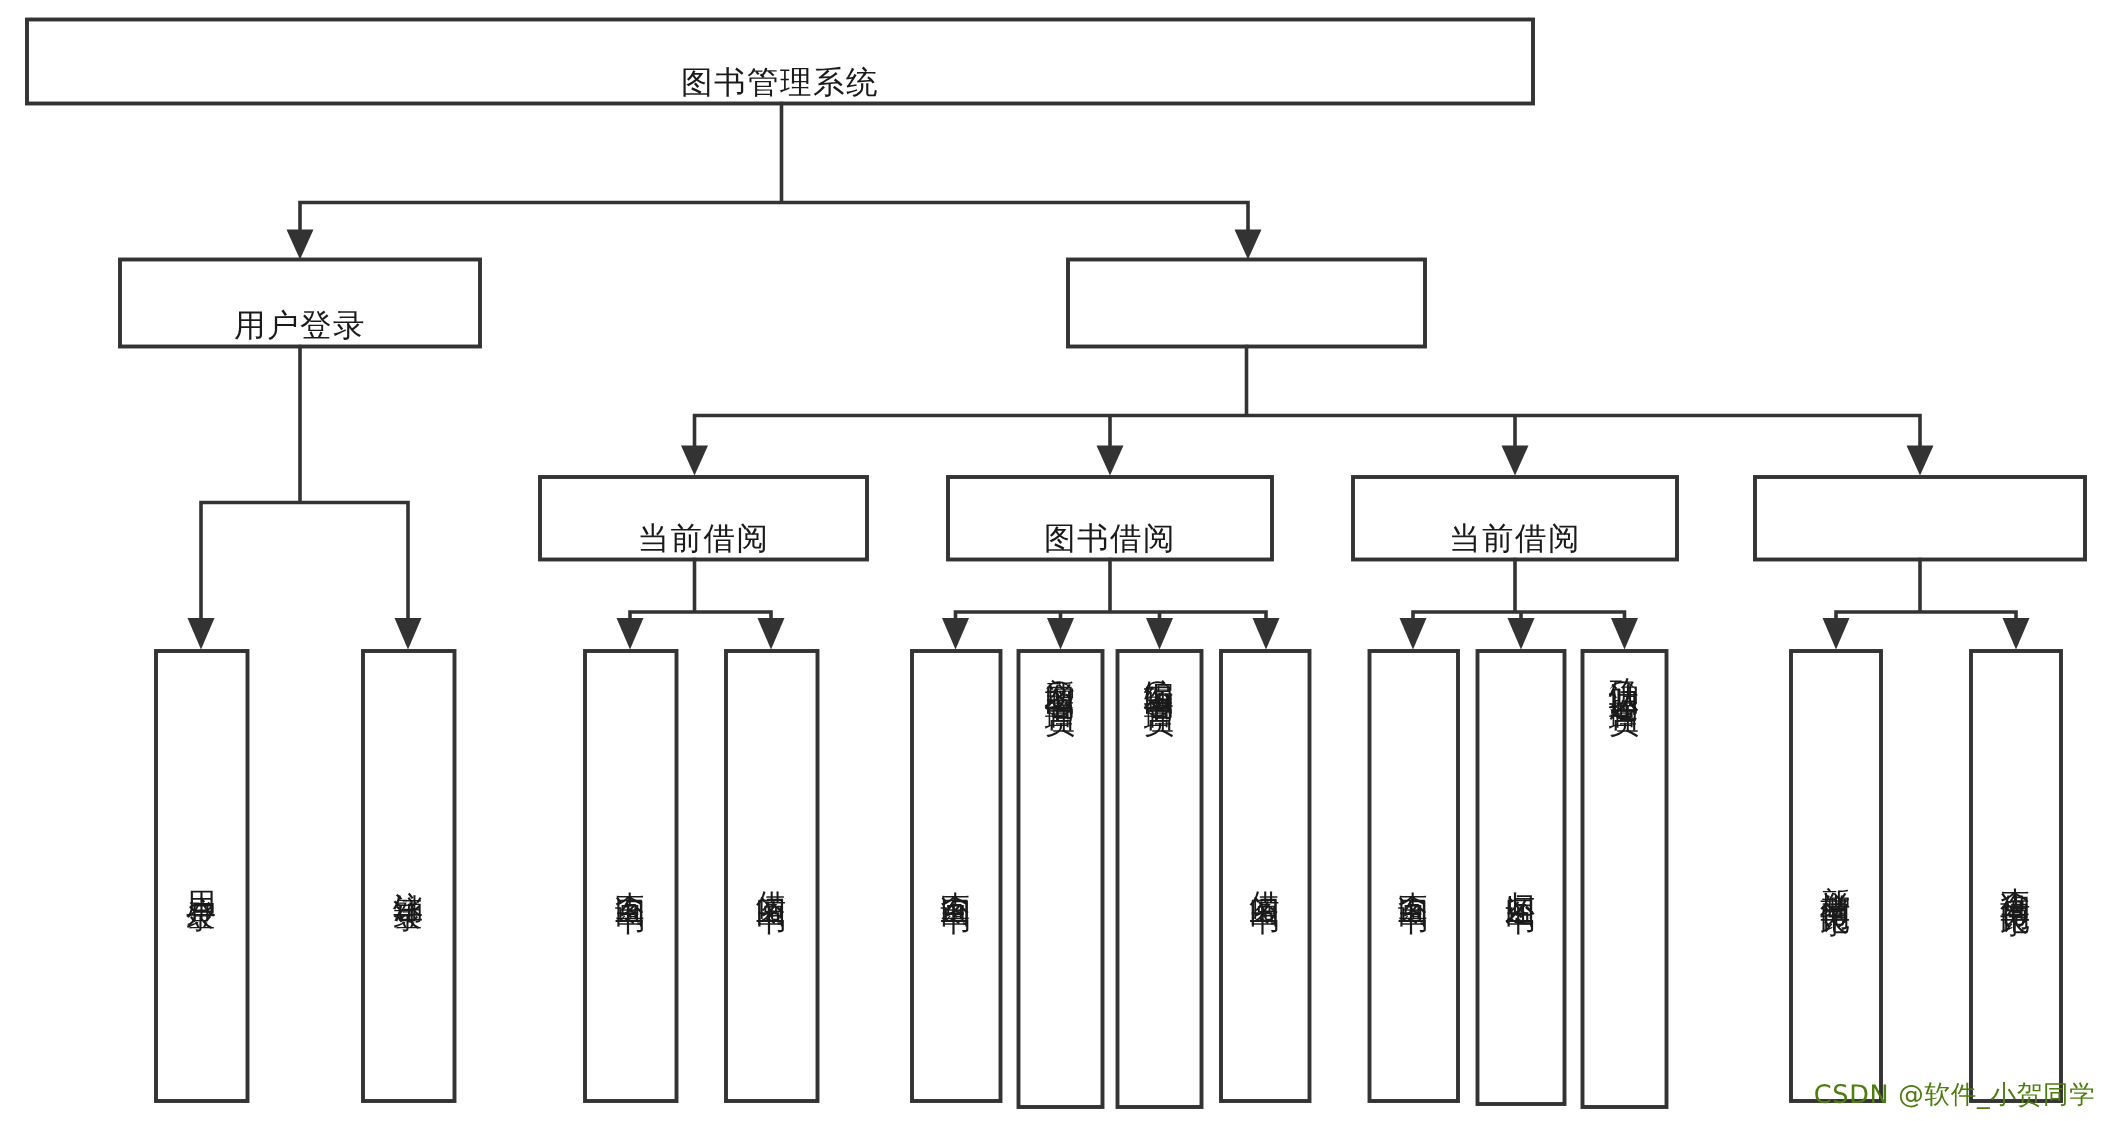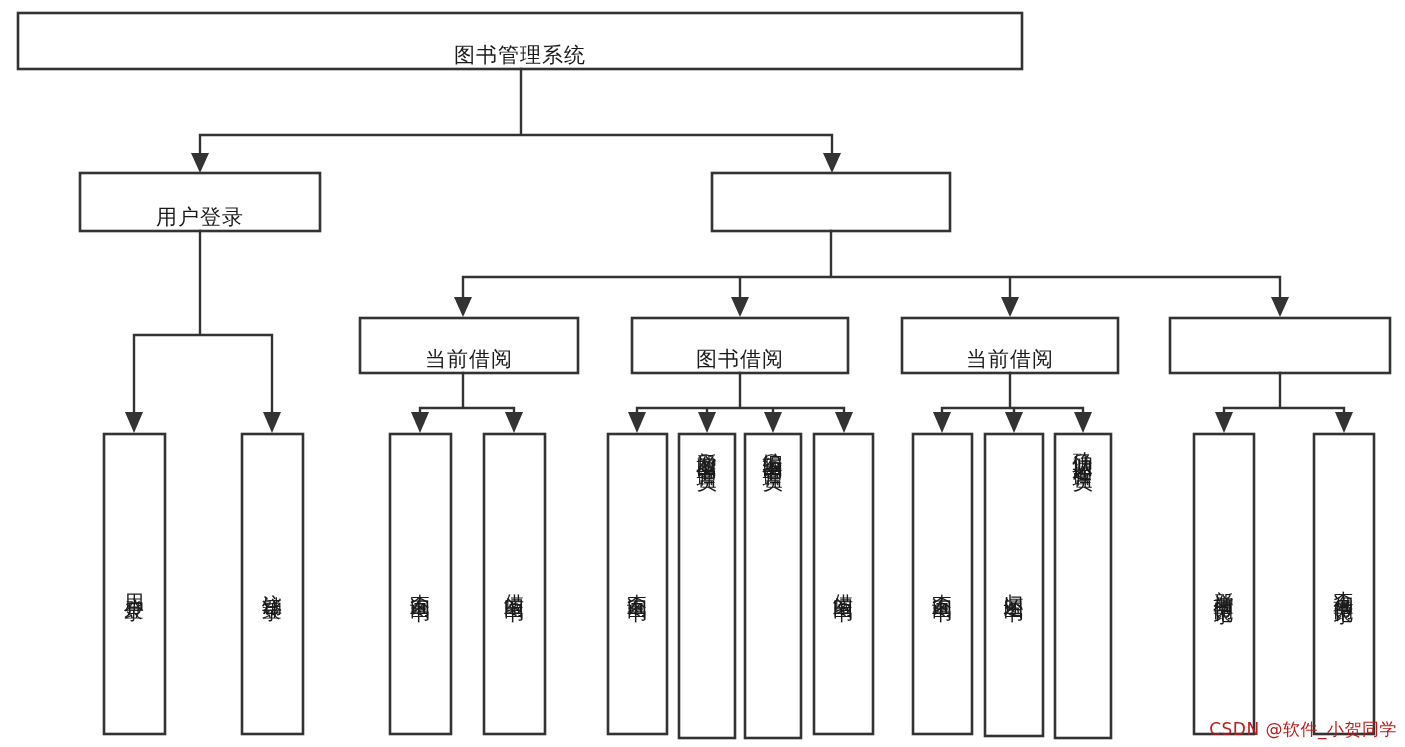--- a/index.html
+++ b/index.html
@@ -72,21 +72,21 @@
     color: #1a1a1a;
     letter-spacing: 1px;
     white-space: nowrap;
   }
   #watermark {
     position: absolute;
     right: 8px;
     bottom: 6px;
     font-family: "DejaVu Sans", "Liberation Sans", sans-serif;
     font-size: 17px;
-    color: #b91c1c;
+    color: #4d7c0f;
     letter-spacing: 0.5px;
     white-space: nowrap;
     text-align: center;
   }
 </style>
 </head>
 <body>
 
 <div id="diagram-root">
 

